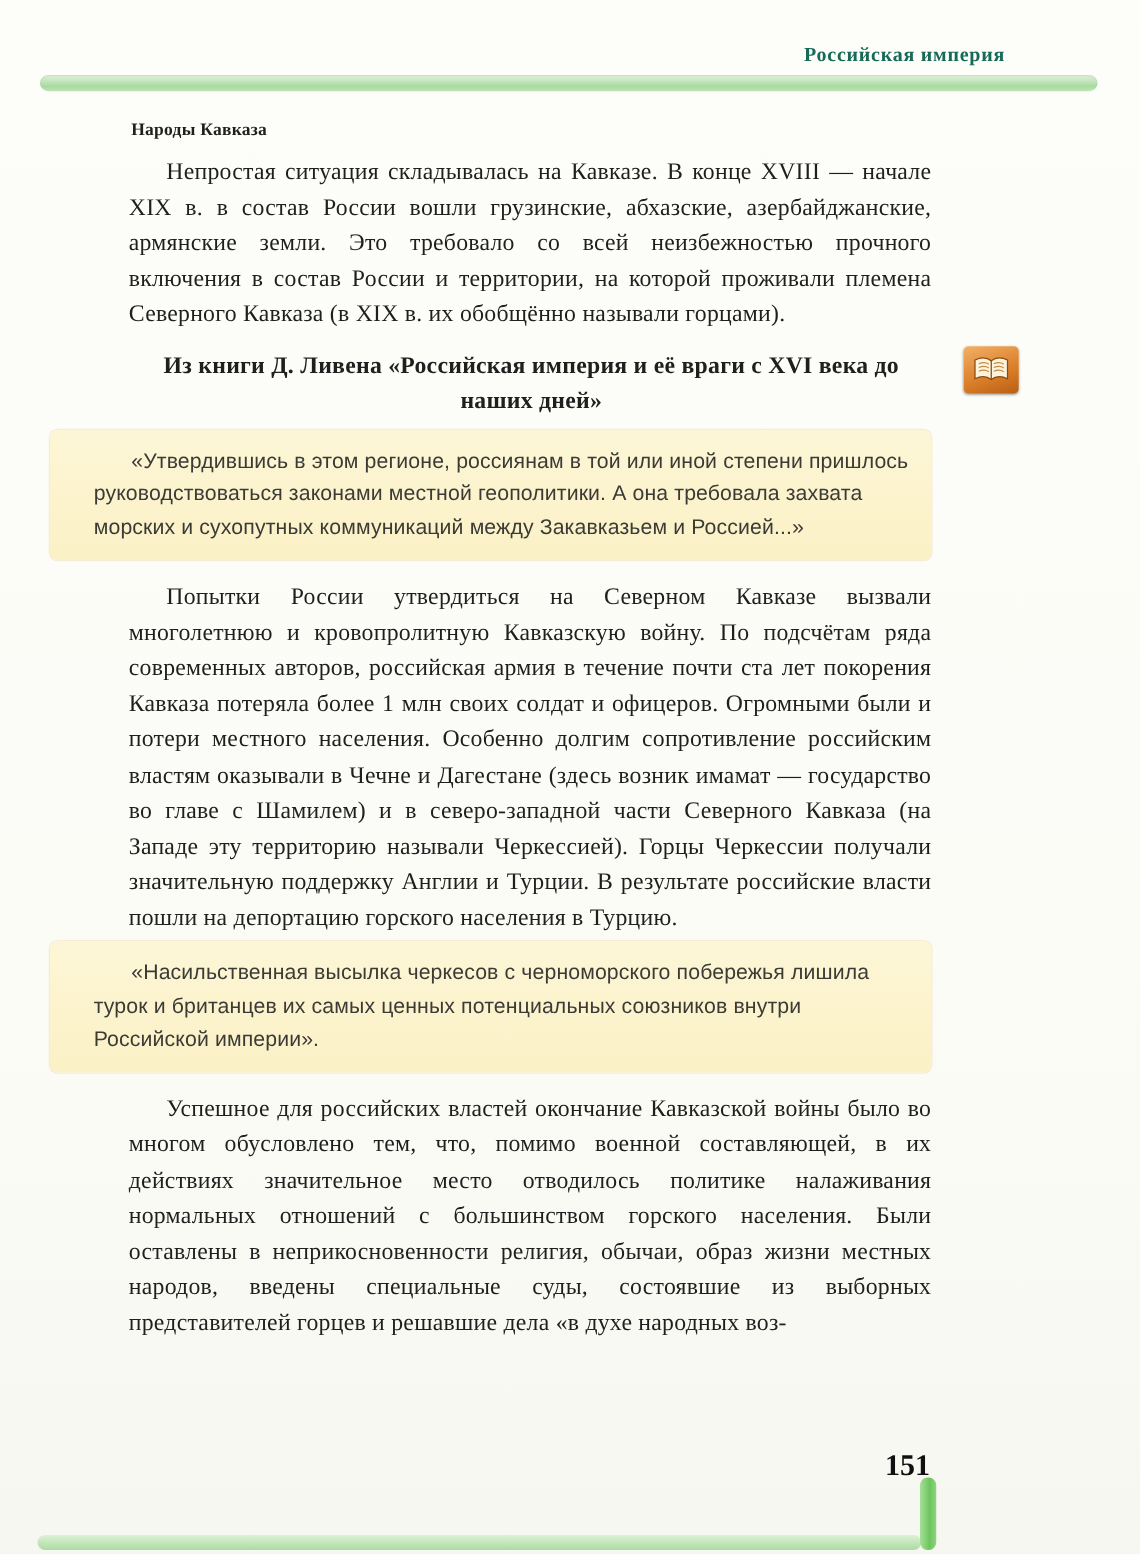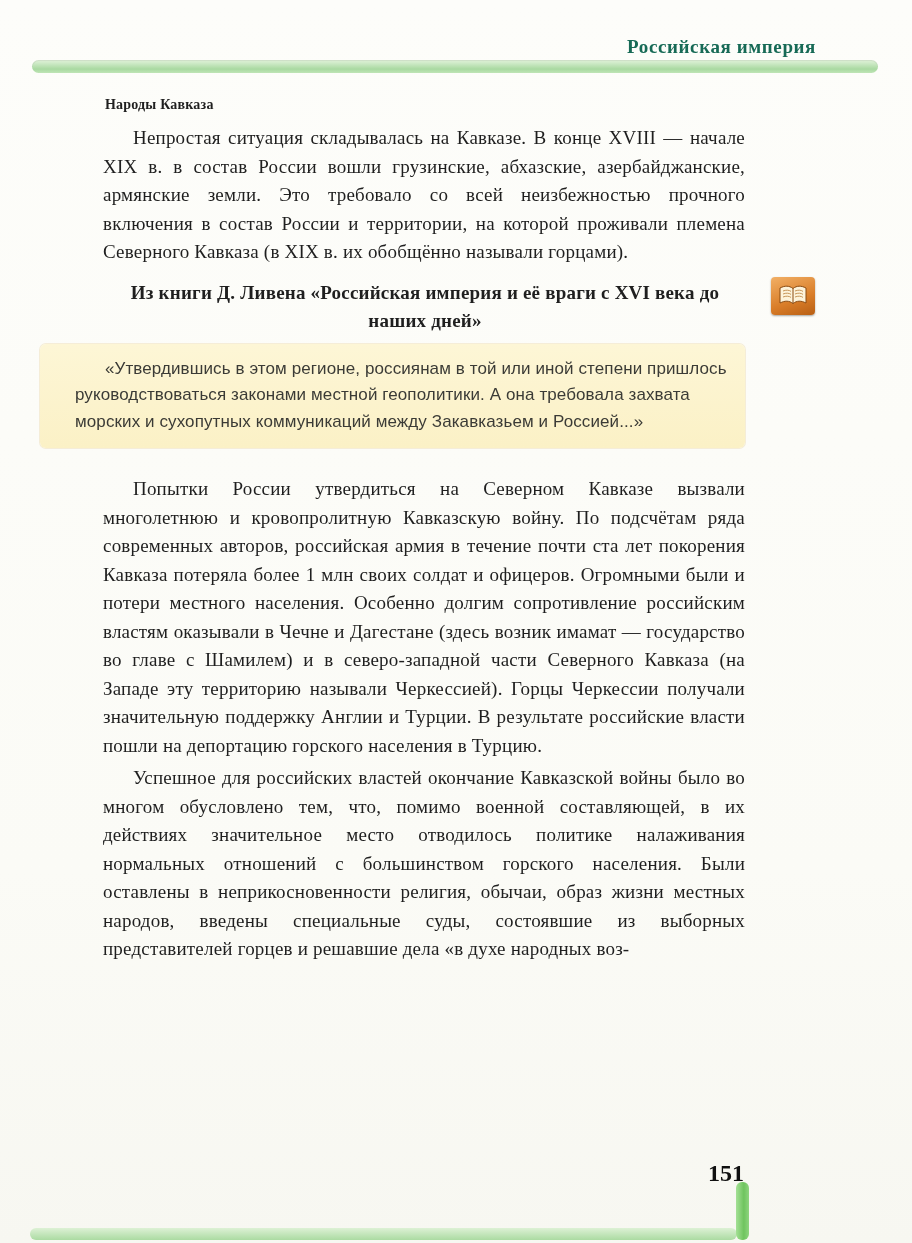--- a/index.html
+++ b/index.html
@@ -8,22 +8,22 @@
     width:912px; height:1243px;
     background:#eeeee9;
     font-family:"Liberation Serif", serif;
     position:relative; overflow:hidden;
   }
   .page {
     position:absolute; inset:0;
     background:linear-gradient(180deg,#fdfdfa 0%, #fbfbf6 70%, #f7f7f1 100%);
   }
   .running-head {
-    position:absolute; top:36px; right:96px;
-    color:#176a56; font-weight:bold; font-size:19px; letter-spacing:0.6px;
+    position:absolute; top:36px; right:108px;
+    color:#176a56; font-weight:bold; font-size:16px; letter-spacing:0.6px;
   }
   .header-bar {
     position:absolute; top:60px; left:32px; width:846px; height:13px;
     border-radius:7px;
     background:linear-gradient(180deg,#e2f3db, #a9d9a1 70%, #bfe5b6);
     box-shadow:0 1px 1px rgba(0,0,0,0.08) inset;
   }
   .content {
     position:absolute; top:94px; left:75px; width:670px;
     font-size:19px; line-height:1.5; color:#1f1f1f;
@@ -42,21 +42,21 @@
     position:absolute; right:-70px; top:-2px;
     width:44px; height:38px; border-radius:4px;
     background:linear-gradient(160deg,#f2b066,#d97d28 60%,#b85f14);
     box-shadow:0 1px 2px rgba(0,0,0,0.35);
     display:flex; align-items:center; justify-content:center;
   }
   .book-icon svg { width:30px; height:24px; display:block; }
   .quote-box {
     background:linear-gradient(180deg,#fdf6d6,#fbf1c6);
     border-radius:6px;
-    margin:4px 0 27px -35px;
+    margin:4px 0 16px -35px;
     padding:12px 18px 12px 35px;
     width:705px;
     font-family:"Liberation Sans", sans-serif;
     font-size:17px; line-height:1.58; color:#3b3b36;
     text-align:left; letter-spacing:0.1px;
     box-shadow:0 0 0 1px rgba(225,190,120,0.25);
   }
   .quote-box p { text-indent:30px; }
   .page-number {
     position:absolute; bottom:56px; right:168px;
@@ -100,20 +100,23 @@
       </span>
     </div>
 
     <div class="quote-box">
       <p>«Утвердившись в этом регионе, россиянам в той или иной степени пришлось руководствоваться законами местной геополитики. А она требовала захвата морских и сухопутных коммуникаций между Закавказьем и Россией...»</p>
     </div>
 
     <p class="body-para">Попытки России утвердиться на Северном Кавказе вызвали многолетнюю и кровопролитную Кавказскую войну. По подсчётам ряда современных авторов, российская армия в течение почти ста лет покорения Кавказа потеряла более 1 млн своих солдат и офицеров. Огромными были и потери местного населения. Особенно долгим сопротивление российским властям оказывали в Чечне и Дагестане (здесь возник имамат — государство во главе с Шамилем) и в северо-западной части Северного Кавказа (на Западе эту территорию называли Черкессией). Горцы Черкессии получали значительную поддержку Англии и Турции. В результате российские власти пошли на депортацию горского населения в Турцию.</p>
 
 
+    <div class="quote-box">
+      <p>«Насильственная высылка черкесов с черноморского побережья лишила турок и британцев их самых ценных потенциальных союзников внутри Российской империи».</p>
+    </div>
 
     <p class="body-para">Успешное для российских властей окончание Кавказской войны было во многом обусловлено тем, что, помимо военной составляющей, в их действиях значительное место отводилось политике налаживания нормальных отношений с большинством горского населения. Были оставлены в неприкосновенности религия, обычаи, образ жизни местных народов, введены специальные суды, состоявшие из выборных представителей горцев и решавшие дела «в духе народных воз-</p>
 
   </div>
 
   <div class="page-number">151</div>
   <div class="bar-bottom-h"></div>
   <div class="bar-bottom-v"></div>
 
 </div>

